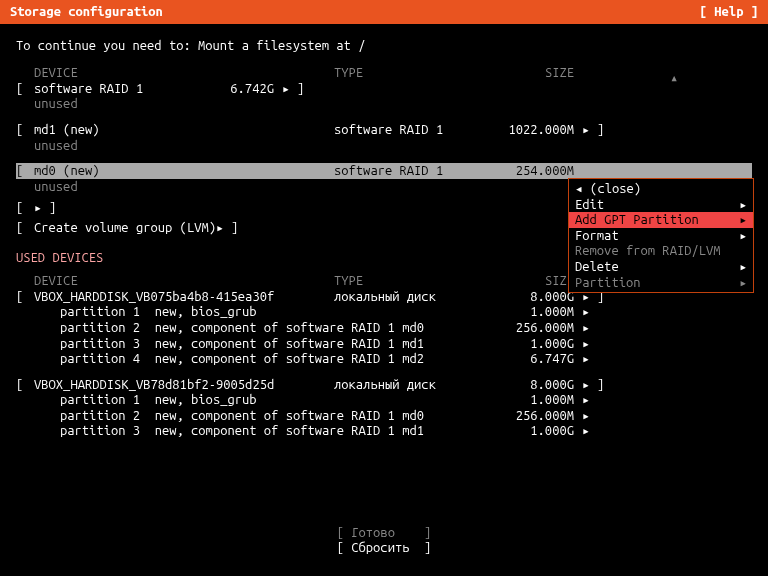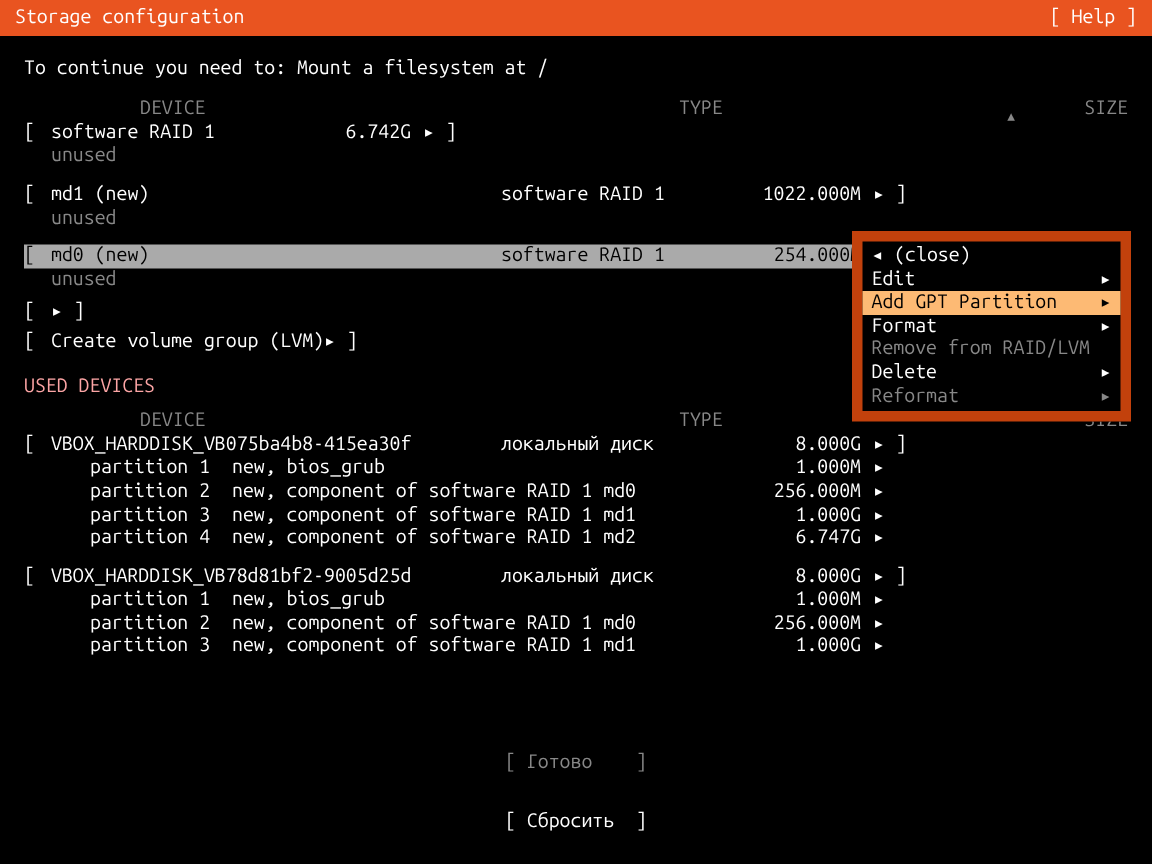--- a/index.html
+++ b/index.html
@@ -12,71 +12,71 @@
     width: 768px;
     height: 576px;
     overflow: hidden;
   }
   .header {
     background: #e95420;
     color: #fff;
     padding: 4px 10px;
     display: flex;
     justify-content: space-between;
-    font-weight: normal;
+    font-weight: bold;
   }
   .container { padding: 8px 16px 0 16px; }
   .instruction { color: #fff; margin: 6px 0 12px 0; }
-  .colhead { color: #888; justify-content: space-between; }
+  .colhead { color: #888; }
   .section { margin-bottom: 6px; position: relative; }
   .row {
     display: flex;
     align-items: baseline;
     white-space: pre;
     color: #fff;
   }
   .row.selected { background: #aaa; color: #000; }
   .row.dim { color: #888; }
   .dim { color: #888; }
   .bracket-left { width: 18px; display: inline-block; }
   .dev-col   { width: 300px; display: inline-block; overflow: hidden; }
   .type-col  { width: 160px; display: inline-block; }
   .size-col  { width: 80px;  display: inline-block; text-align: right; }
   .arrow-col { width: 30px;  display: inline-block; text-align: left; padding-left: 8px; }
   .action-row { color: #fff; margin-top: 4px; }
   .section-title { color: #fca5a5; margin: 14px 0 8px 0; }
   .part-indent { padding-left: 26px; }
   .menu {
     position: absolute;
-    top: 154px;
+    top: 178px;
     right: 14px;
     width: 186px;
-    border: 7px solid #c2410c;
+    border: 1px solid #c2410c;
     background: #000;
     color: #fff;
     padding: 2px 0;
     z-index: 10;
   }
   .menu .mrow {
     padding: 0 6px;
     display: flex;
     justify-content: space-between;
     white-space: pre;
   }
-  .menu .mrow.sel { background: #fdba74; color: #000; }
+  .menu .mrow.sel { background: #ef4444; color: #000; }
   .menu .mrow.disabled { color: #888; }
   .footer {
     position: absolute;
     bottom: 20px;
     left: 0; right: 0;
     text-align: center;
     color: #888;
   }
   .footer .frow { white-space: pre; }
-  .footer .active { color: #fff; margin-top: 24px; }
+  .footer .active { color: #fff; }
   .scroll-hint {
     position: absolute;
     right: 90px;
     top: 70px;
     color: #888;
   }
 </style>
 </head>
 <body>
 
@@ -143,20 +143,20 @@
 <div class="menu">
   <div class="mrow">
     <span><span>◂</span> <span>(close)</span></span><span></span>
   </div>
   <div id="menu-items">
       <div class="mrow"><span>Edit</span><span>▸</span></div>
       <div class="mrow sel"><span>Add GPT Partition</span><span>▸</span></div>
       <div class="mrow"><span>Format</span><span>▸</span></div>
       <div class="mrow disabled"><span>Remove from RAID/LVM</span><span></span></div>
       <div class="mrow"><span>Delete</span><span>▸</span></div>
-      <div class="mrow disabled"><span>Reformat</span><span>▸</span></div>
+      <div class="mrow disabled"><span>Partition</span><span>▸</span></div>
     </div>
 </div>
 
 <div class="footer">
   <div class="frow">[ <span>Готово</span>    ]</div>
   <div class="frow active">[ <span>Сбросить</span>  ]</div>
 </div>
 
 </body></html>

